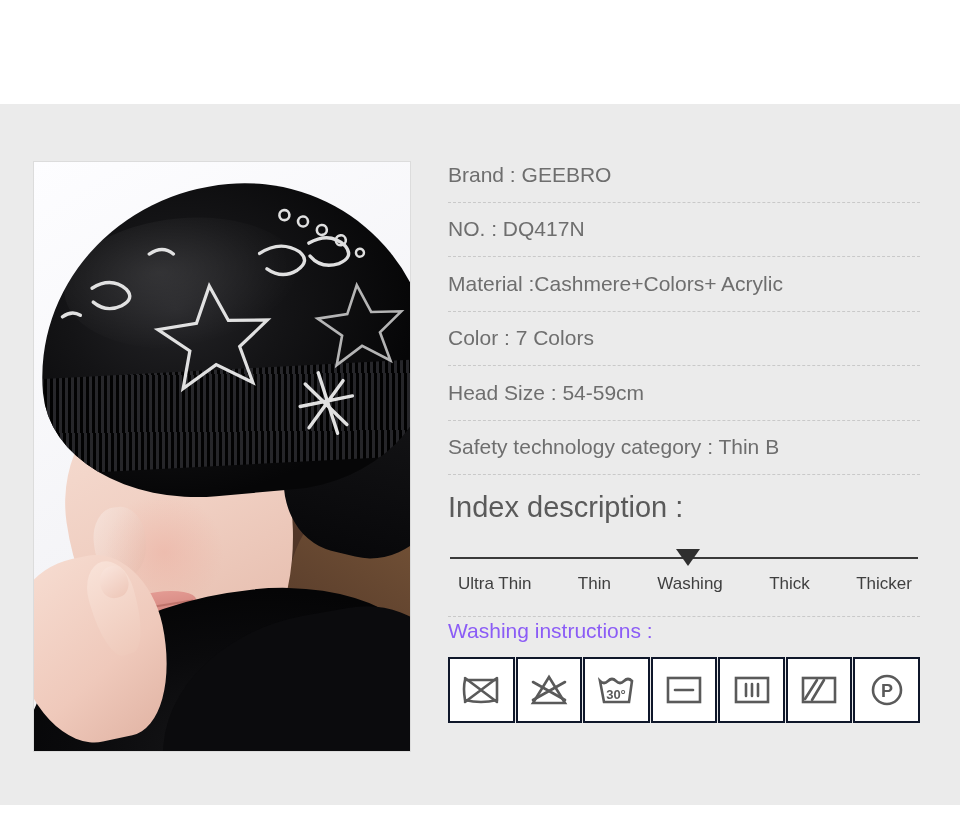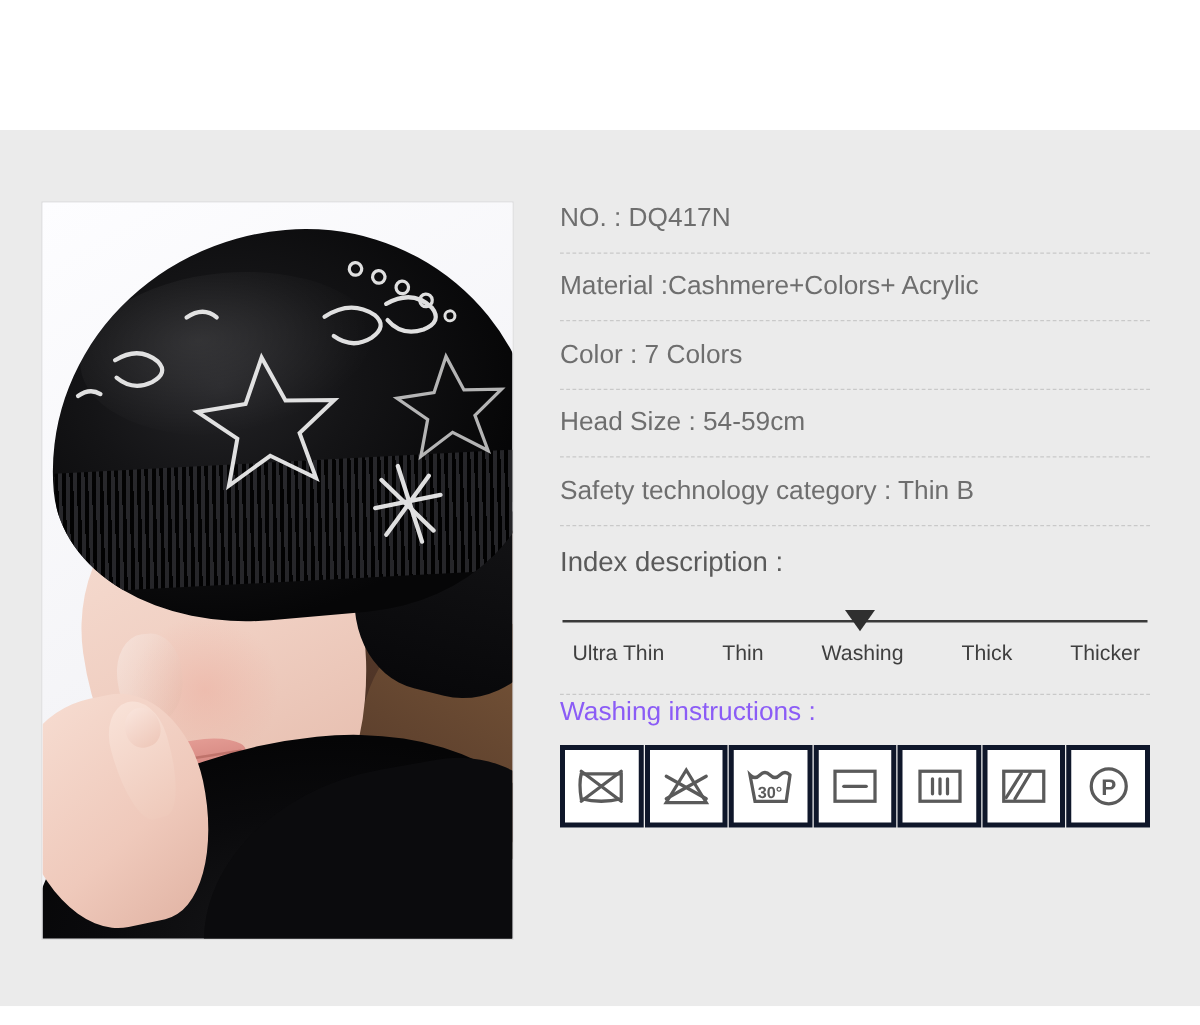--- a/index.html
+++ b/index.html
@@ -169,21 +169,21 @@
   .spec-row{
     height:53.5px;display:flex;align-items:center;
     border-bottom:1px dashed #c9c9c9;
   }
   .spec-text{
     font-size:21px;color:#6e6e6e;font-weight:400;white-space:nowrap;
     font-family:"Liberation Sans", sans-serif;
   }
 
   .index-title{
-    margin-top:16px;font-size:22px;color:#5a5a5a;
+    margin-top:16px;font-size:29px;color:#5a5a5a;
     font-family:"Liberation Sans", sans-serif;
   }
   .scale{position:relative;margin-top:22px;height:22px;}
   .scale-line{
     position:absolute;left:2px;top:11px;width:468px;height:2px;background:#3a3a3a;
   }
   .scale-marker{
     position:absolute;top:3px;left:228px;width:0;height:0;
     border-left:12px solid transparent;border-right:12px solid transparent;
     border-top:17px solid #2f2f2f;
@@ -196,21 +196,21 @@
     font-family:"Liberation Sans", sans-serif;
   }
 
   .wash-sep{border-top:1px dashed #c9c9c9;margin-top:22px;}
   .wash-title{
     margin-top:2px;font-size:21px;color:#8b5cf6;
     font-family:"Liberation Sans", sans-serif;
   }
   .icon-row{display:flex;gap:1px;margin-top:14px;}
   .wash-icon{
-    width:67px;height:66px;background:#ffffff;border:4px solid #0f172a;
+    width:67px;height:66px;background:#ffffff;border:2px solid #0f172a;
     box-sizing:border-box;display:flex;align-items:center;justify-content:center;
   }
   .wash-icon svg{display:block;}
 </style>
 </head>
 <body>
 
 <div class="page">
 
 
@@ -268,20 +268,23 @@
             <path d="M26,118 q10,-6 18,0"></path>
           </g>
         </svg>
       </div>
     </div>
   </div>
 
   <div class="panel">
 
     <div class="spec-row">
+      <span class="spec-text">Brand : GEEBRO</span>
+    </div>
+    <div class="spec-row">
       <span class="spec-text">NO. : DQ417N</span>
     </div>
     <div class="spec-row">
       <span class="spec-text">Material :Cashmere+Colors+ Acrylic</span>
     </div>
     <div class="spec-row">
       <span class="spec-text">Color : 7 Colors</span>
     </div>
     <div class="spec-row">
       <span class="spec-text">Head Size : 54-59cm</span>

